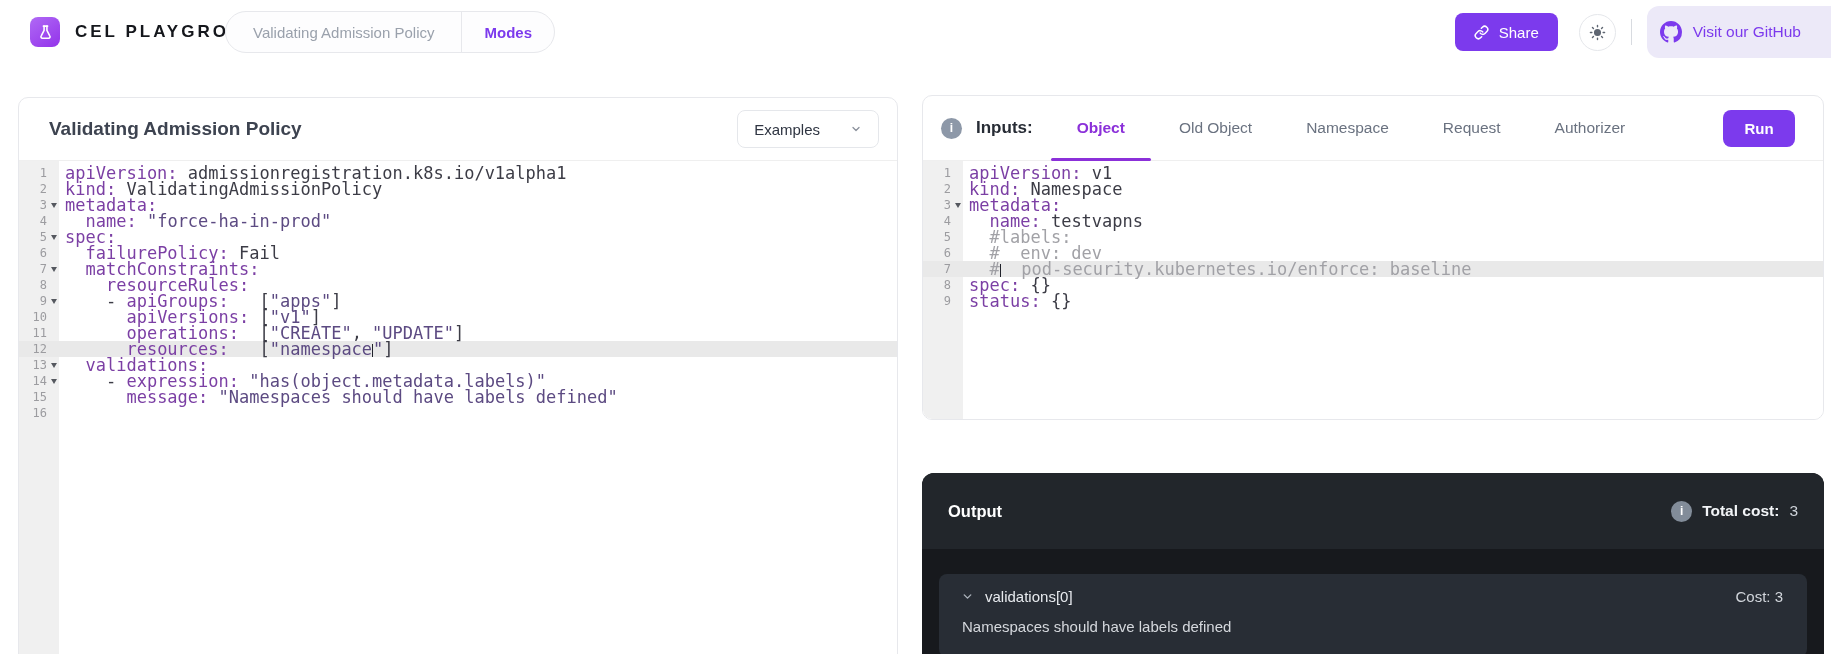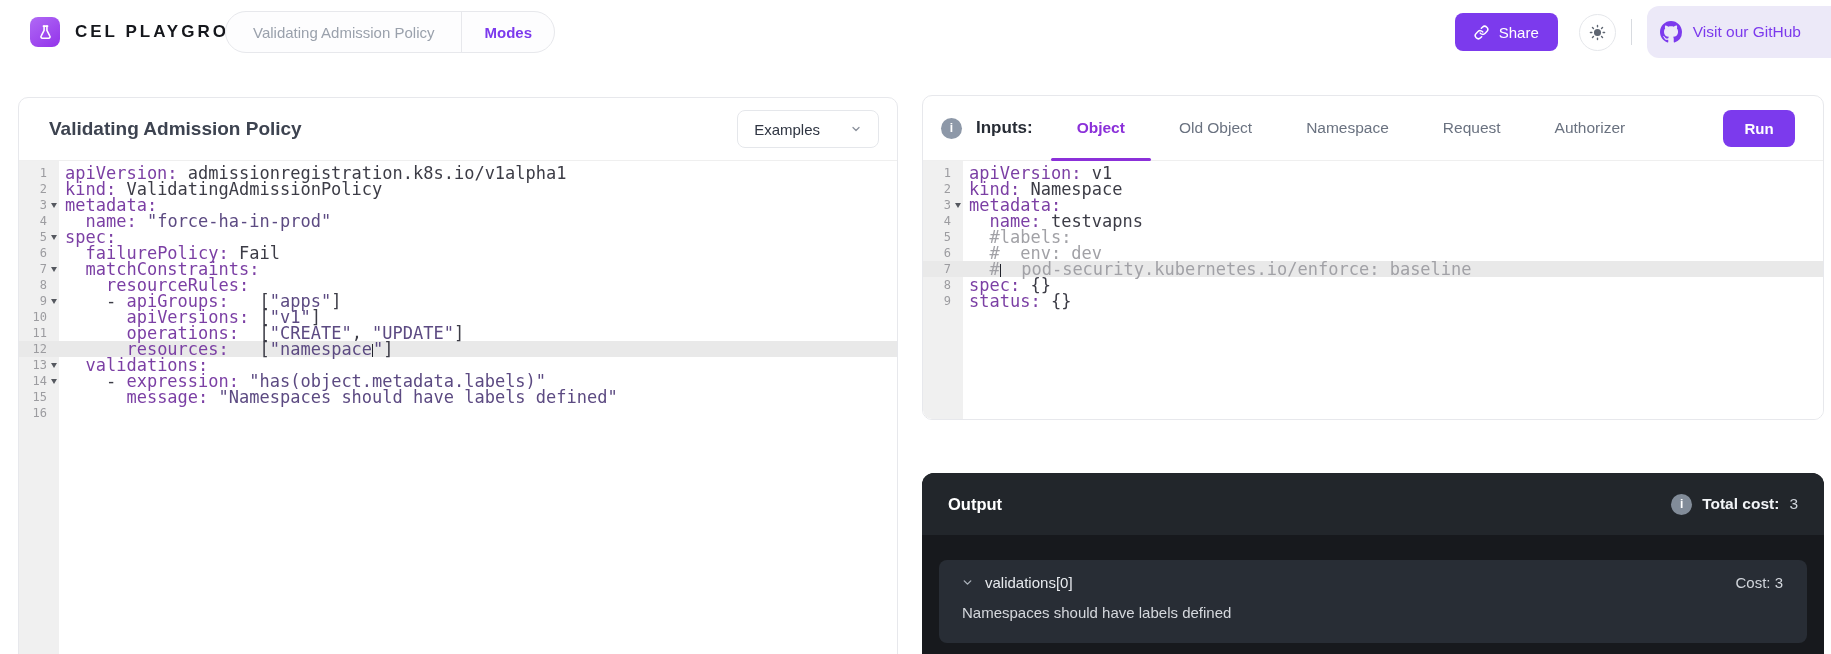--- a/index.html
+++ b/index.html
@@ -68,21 +68,21 @@
               border-right:3.5px solid transparent; border-top:5px solid #55585f; cursor:pointer; }
   .cr { height:16px; line-height:16px; font-size:17px; white-space:pre; padding-left:6px; color:#3c3c46; }
   .gr.active, .cr.active { background:#e9e9e9; }
   .tok-k { color:#7b3fa4; } .tok-v { color:#3c3c46; } .tok-p { color:#3c3c46; }
   .tok-s { color:#5c4a82; } .tok-c { color:#a1a1a6; }
   .cur { display:inline-block; width:0; height:13px; border-left:1.6px solid #20222b; vertical-align:-2px; }
 
   
   .panel-output { position:absolute; left:922px; top:473px; width:902px; height:240px;
                   border-radius:12px; overflow:hidden; background:#17191d; }
-  .po-header { height:62px; background:#22262b; display:flex; align-items:center; padding:0 26px; }
+  .po-header { height:76px; background:#22262b; display:flex; align-items:center; padding:0 26px; }
   .po-title { color:#fff; font-size:16.5px; font-weight:600; }
   .po-right { margin-left:auto; display:flex; align-items:center; gap:10px; }
   .po-right .info { background:#828c99; }
   .po-cost-label { color:#f2f4f7; font-size:15.5px; font-weight:600; }
   .po-cost-value { color:#cfd4da; font-size:15.5px; }
   .po-body { padding:25px 17px; }
   .result-card { background:#282d35; border-radius:8px; padding:14px 24px 22px 22px; }
   .result-row { display:flex; align-items:center; color:#e7eaee; font-size:15px; gap:11px; }
   .result-cost { margin-left:auto; color:#d2d6dc; }
   .result-msg { margin-top:13px; color:#d5d8dd; font-size:15px; padding-left:1px; }

